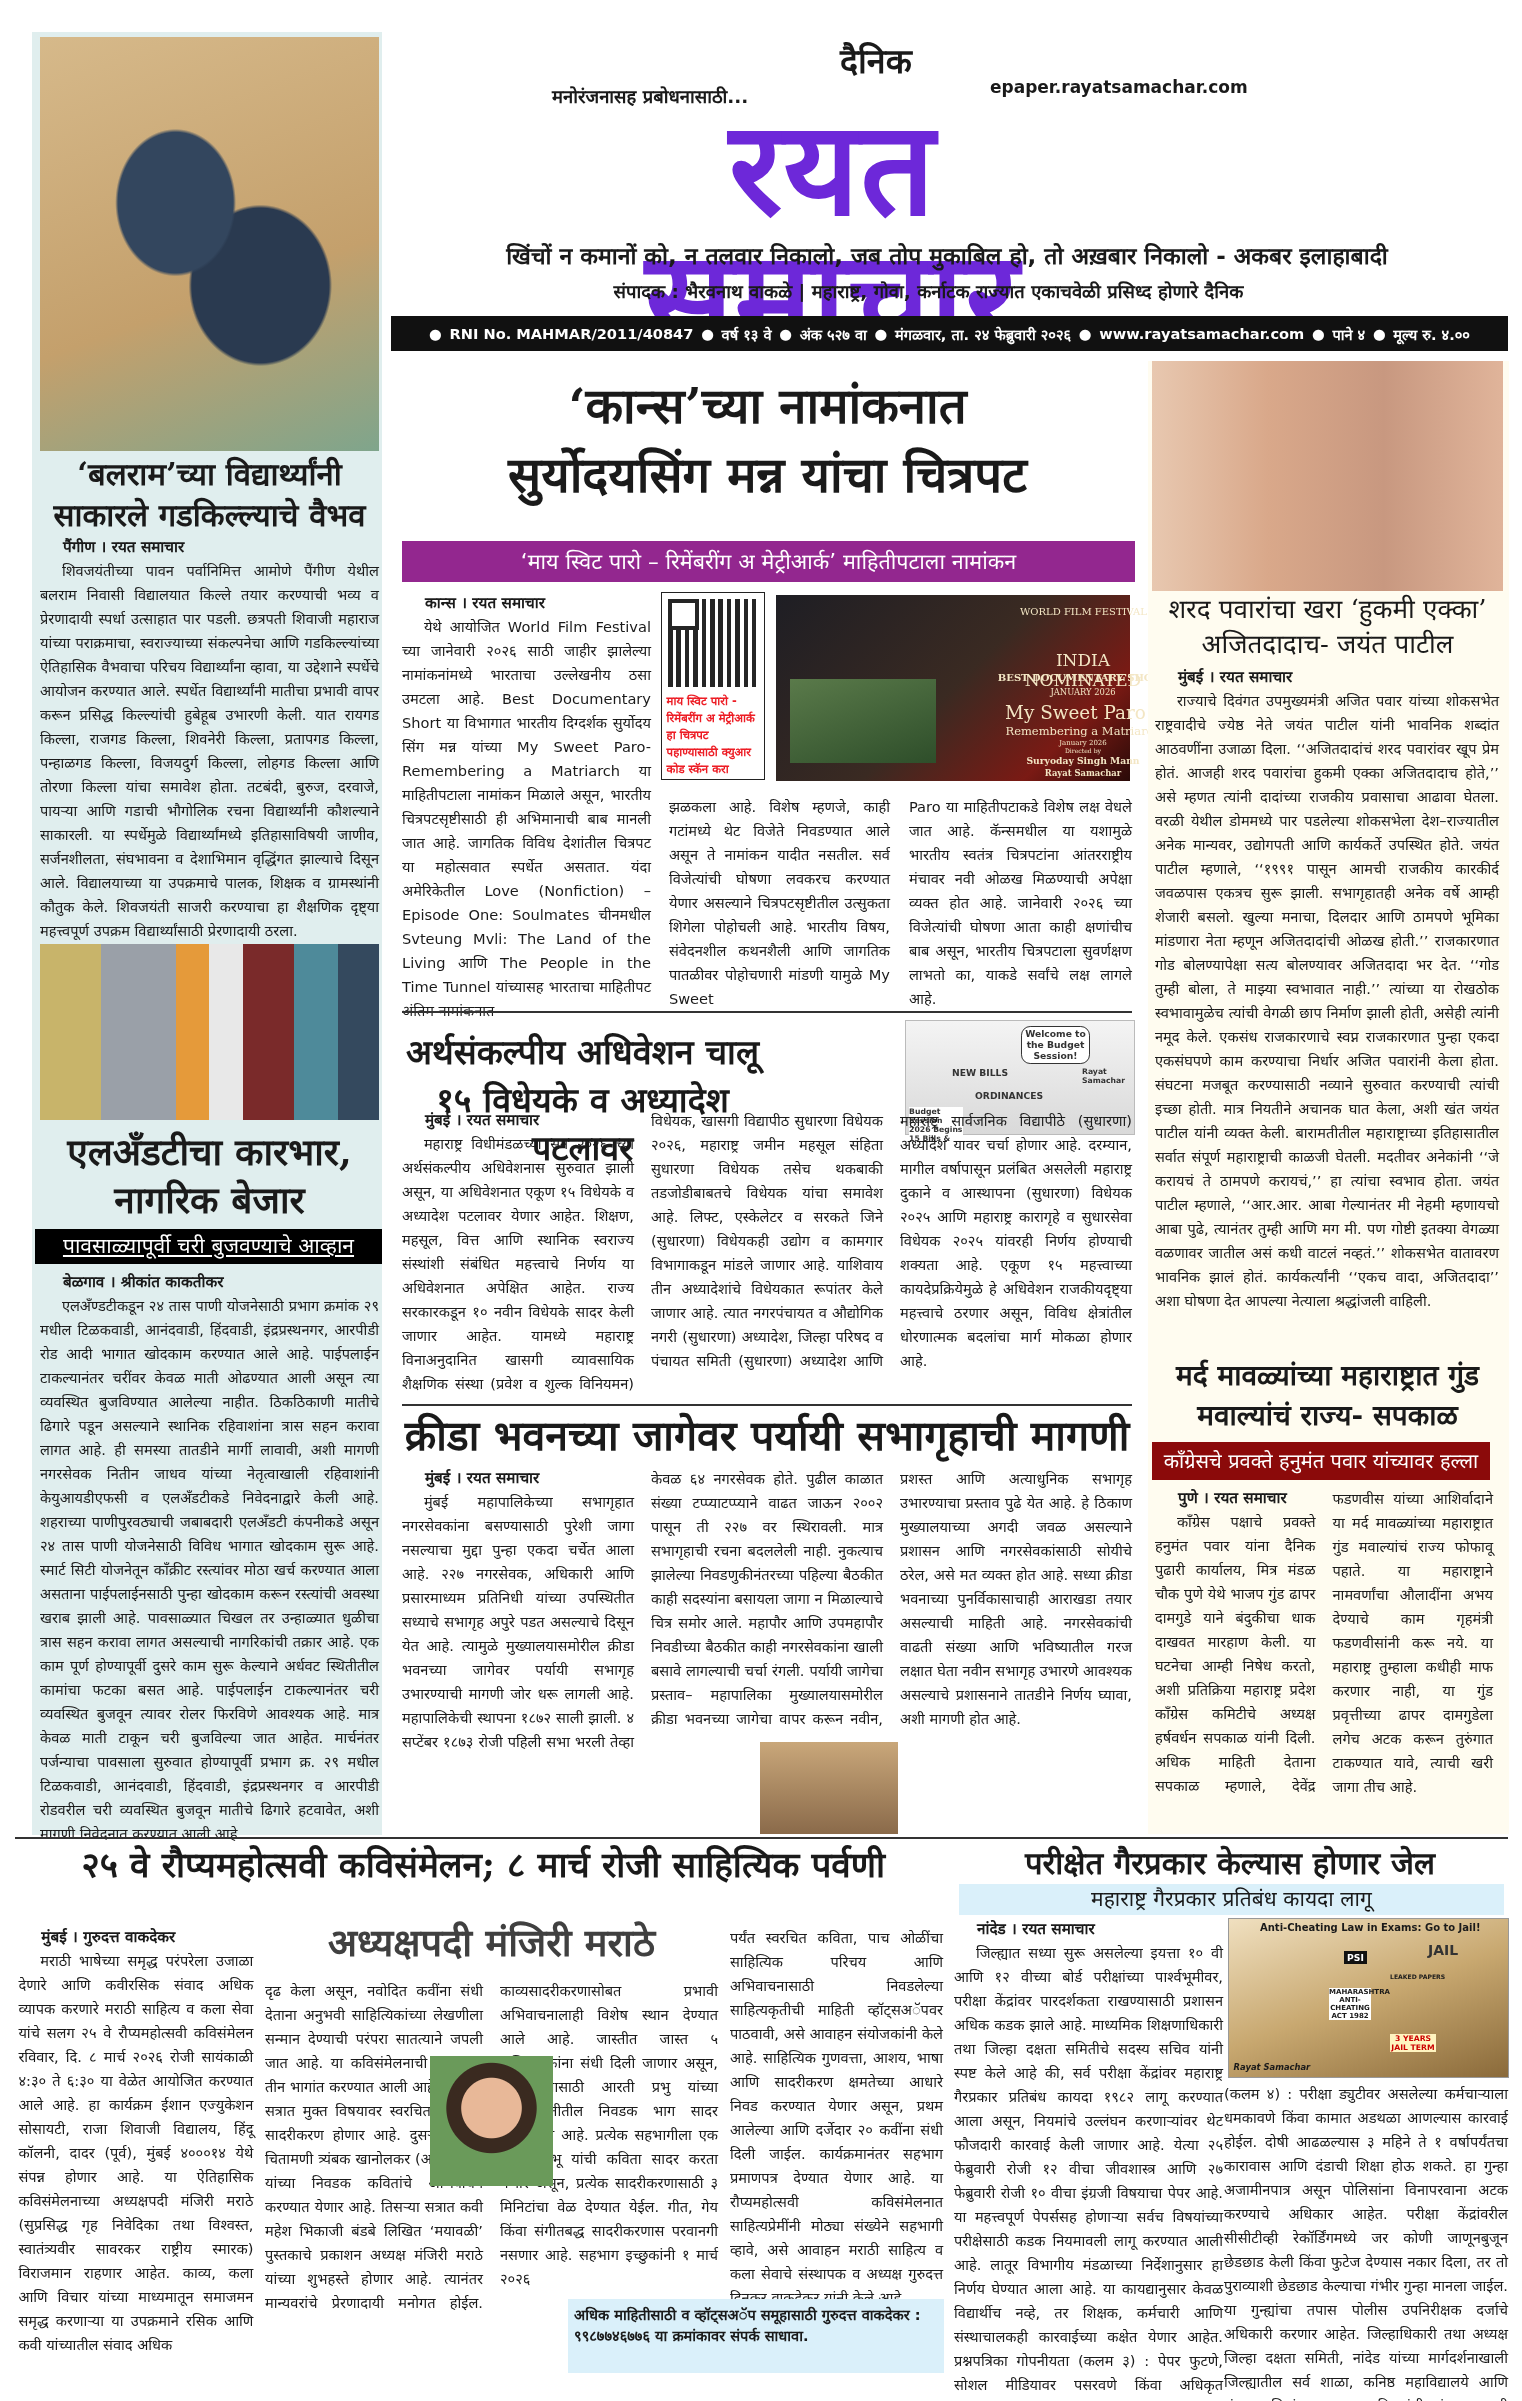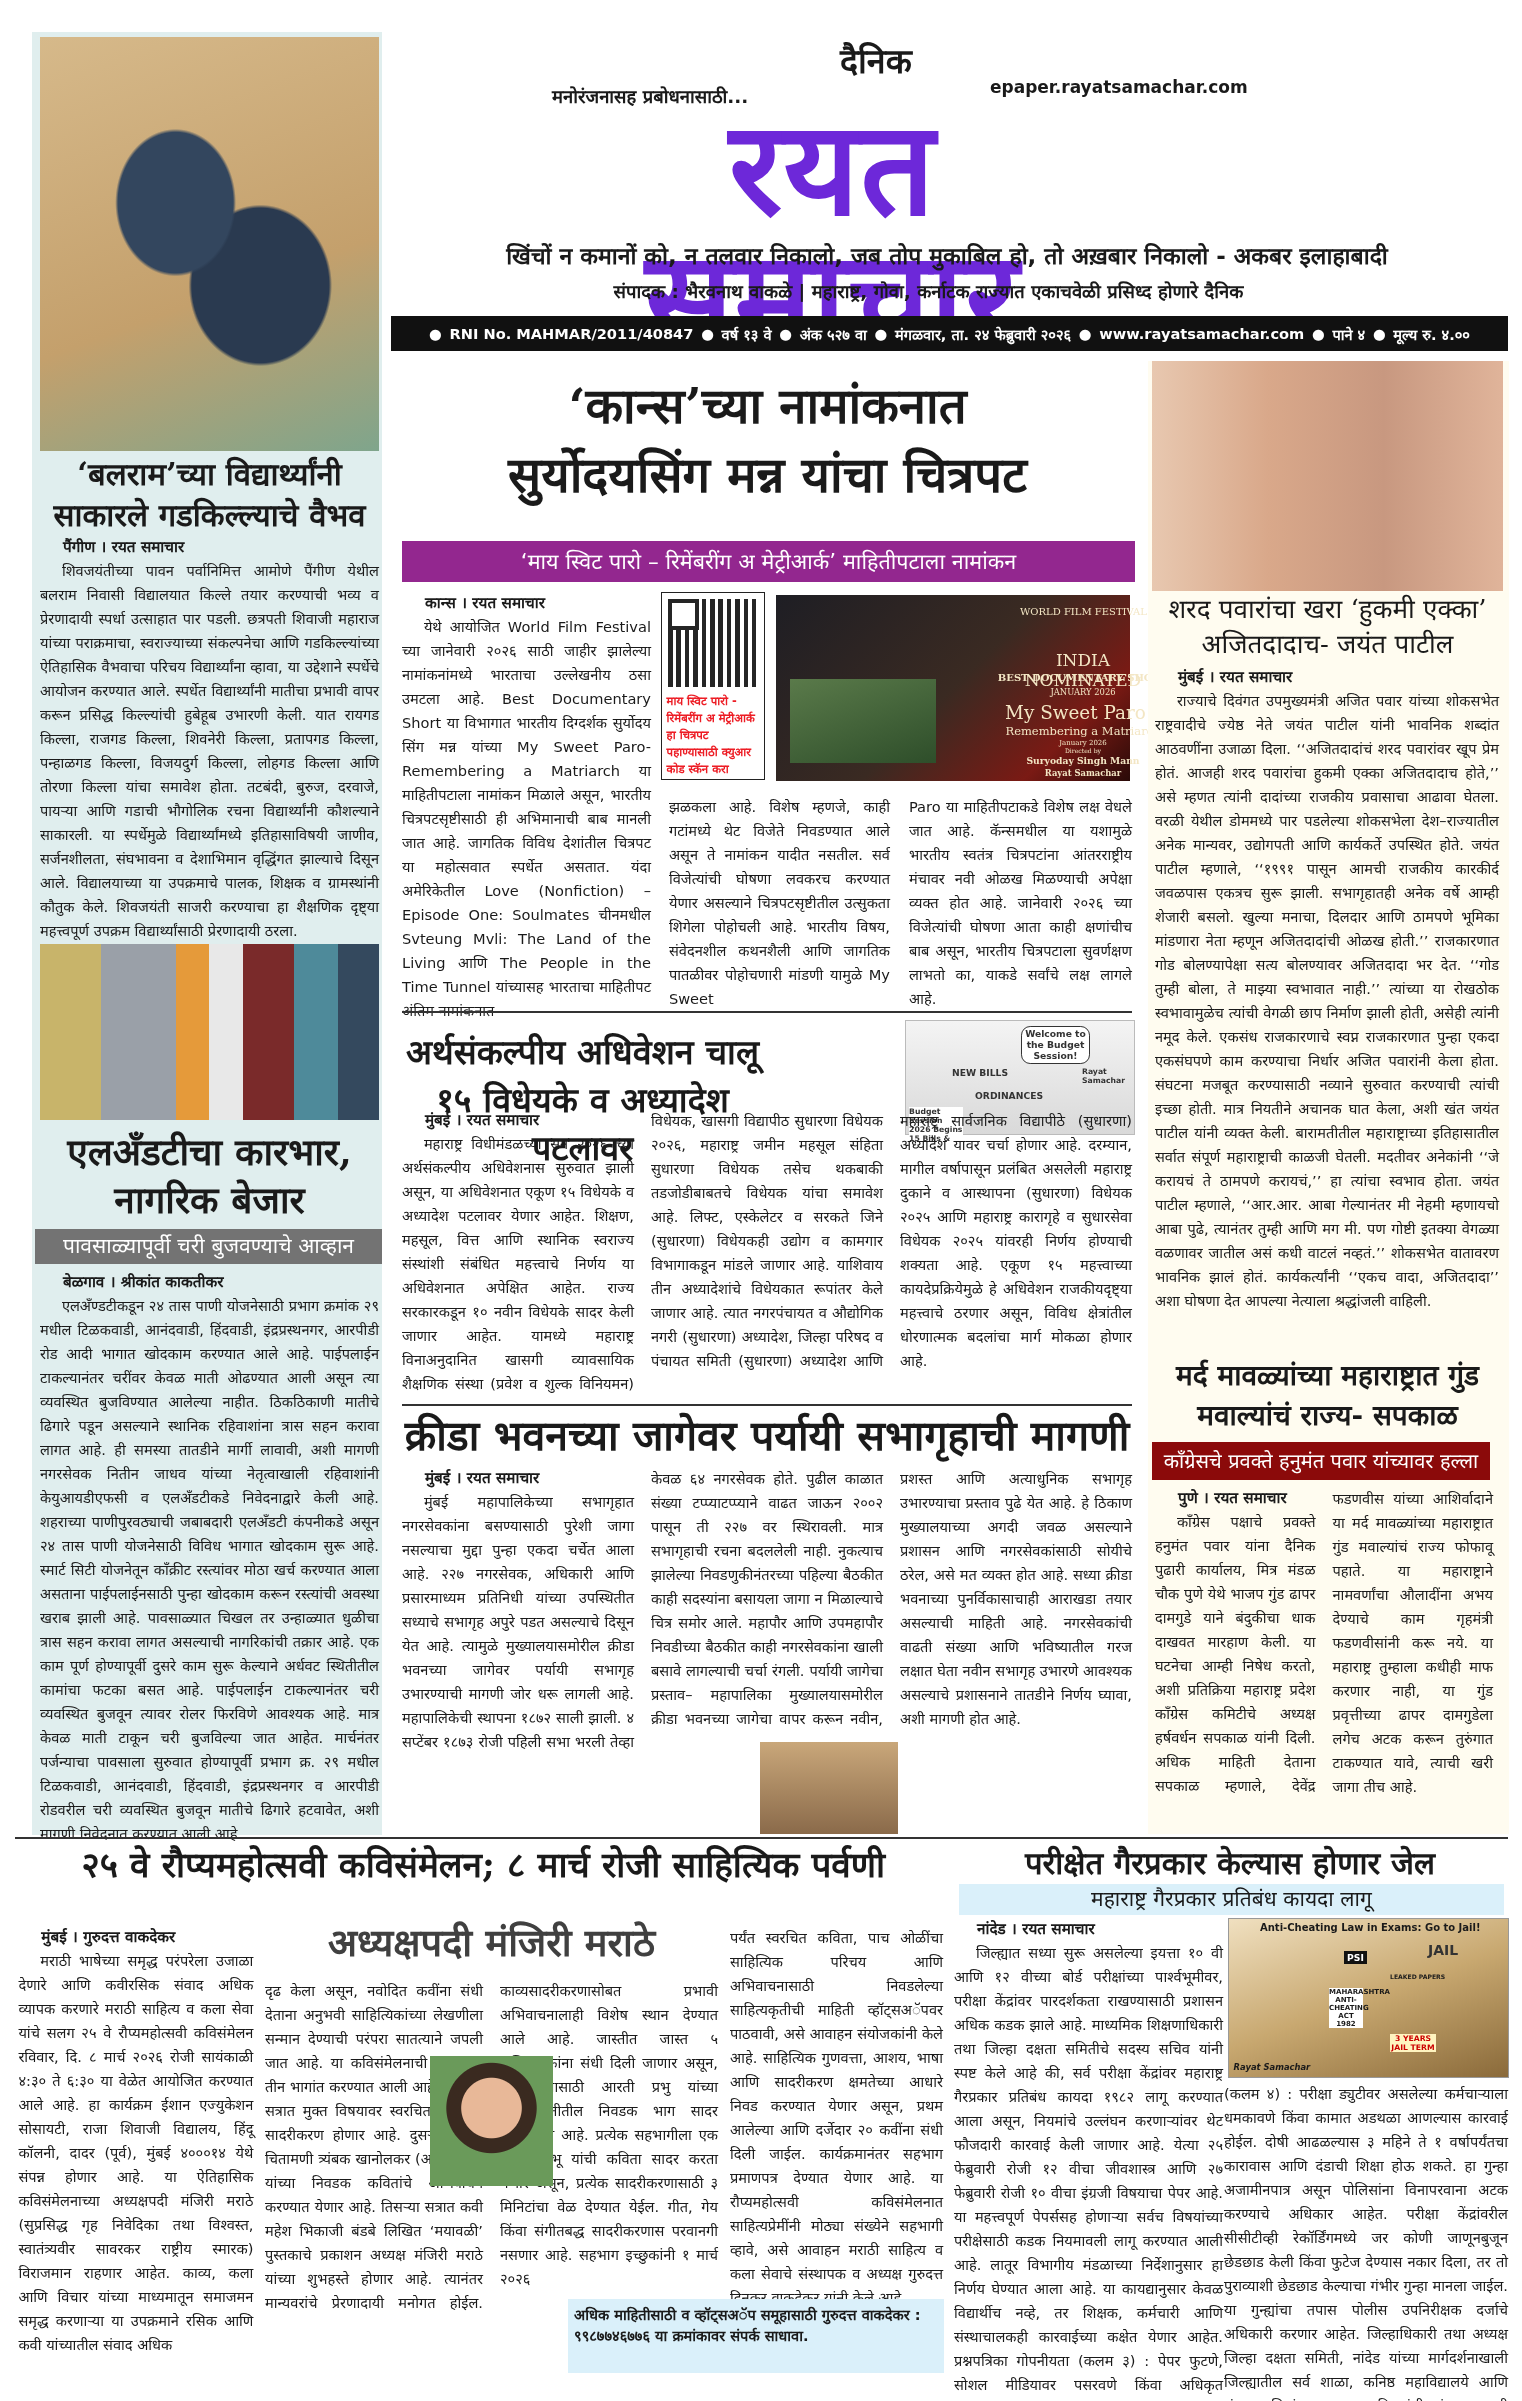--- a/index.html
+++ b/index.html
@@ -23,21 +23,21 @@
   #infobar span.dot { color: #fff; }
 
   
   #left-col { left: 32px; top: 32px; width: 350px; height: 1803px; background: #e0eeee; }
   .photo { background: #8a7a5a; overflow: hidden; position: absolute; }
   #fort-photo { left: 40px; top: 37px; width: 339px; height: 414px; background: radial-gradient(ellipse at 40% 40%, #33465e 0 20%, transparent 21%), radial-gradient(ellipse at 65% 60%, #2a3a50 0 22%, transparent 23%), linear-gradient(160deg, #d6b98a, #c4a06c 60%, #7fa58c); }
   #balram-head { left: 40px; top: 454px; width: 339px; font-size: 31px; line-height: 41px; font-weight: bold; text-align: center; font-family: "DejaVu Serif", serif; }
   #balram-body { left: 40px; top: 536px; width: 339px; }
   #protest-photo { left: 40px; top: 944px; width: 339px; height: 176px; background: linear-gradient(90deg, #c8b46a 0 18%, #9aa0a8 18% 40%, #e59a3a 40% 50%, #e8e8e8 50% 60%, #7a2a2a 60% 75%, #4e8a9a 75% 88%, #34495e 88%); }
   #lnt-head { left: 40px; top: 1128px; width: 339px; font-size: 37px; line-height: 48px; font-weight: bold; text-align: center; font-family: "DejaVu Serif", serif; }
-  #lnt-sub { left: 35px; top: 1229px; width: 347px; height: 35px; background: #737373; color: #fff; font-size: 21px; line-height: 35px; text-align: center; }
+  #lnt-sub { left: 35px; top: 1229px; width: 347px; height: 35px; background: #000000; color: #fff; font-size: 21px; line-height: 35px; text-align: center; text-decoration: underline; }
   #lnt-body { left: 40px; top: 1271px; width: 339px; }
 
   
   #cannes-head { left: 399px; top: 372px; width: 737px; font-size: 49px; line-height: 69px; font-weight: bold; text-align: center; font-family: "DejaVu Serif", serif; }
   #cannes-sub { left: 402px; top: 541px; width: 733px; height: 41px; background: #93278f; color: #fff; font-size: 21.5px; line-height: 41px; text-align: center; }
   #cannes-col1 { left: 402px; top: 592px; width: 249px; }
   #qr-box { left: 661px; top: 592px; width: 104px; height: 188px; border: 1.5px solid #222; background: #fff; }
   #qr { position: absolute; left: 6.1px; top: 6.1px; width: 88px; height: 88px; background:
       repeating-linear-gradient(90deg, #000 0 4.6px, #fff 4.6px 8.4px), #000; opacity: .85; }
   #qr::before { content: ""; position: absolute; left: 0; top: 0; width: 23px; height: 23px; border: 4.6px solid #000; background: #fff; }
@@ -222,21 +222,21 @@
 <div id="exam-head" class="abs">परीक्षेत गैरप्रकार केल्यास होणार जेल</div>
 <div id="exam-sub" class="abs">महाराष्ट्र गैरप्रकार प्रतिबंध कायदा लागू</div>
 <div id="exam-col1" class="abs">
   <div class="dateline">नांदेड । रयत समाचार</div>
   <p class="body">जिल्ह्यात सध्या सुरू असलेल्या इयत्ता १० वी आणि १२ वीच्या बोर्ड परीक्षांच्या पार्श्वभूमीवर, परीक्षा केंद्रांवर पारदर्शकता राखण्यासाठी प्रशासन अधिक कडक झाले आहे. माध्यमिक शिक्षणाधिकारी तथा जिल्हा दक्षता समितीचे सदस्य सचिव यांनी स्पष्ट केले आहे की, सर्व परीक्षा केंद्रांवर महाराष्ट्र गैरप्रकार प्रतिबंध कायदा १९८२ लागू करण्यात आला असून, नियमांचे उल्लंघन करणाऱ्यांवर थेट फौजदारी कारवाई केली जाणार आहे. येत्या २५ फेब्रुवारी रोजी १२ वीचा जीवशास्त्र आणि २७ फेब्रुवारी रोजी १० वीचा इंग्रजी विषयाचा पेपर आहे. या महत्त्वपूर्ण पेपर्ससह होणाऱ्या सर्वच विषयांच्या परीक्षेसाठी कडक नियमावली लागू करण्यात आली आहे. लातूर विभागीय मंडळाच्या निर्देशानुसार हा निर्णय घेण्यात आला आहे. या कायद्यानुसार केवळ विद्यार्थीच नव्हे, तर शिक्षक, कर्मचारी आणि संस्थाचालकही कारवाईच्या कक्षेत येणार आहेत. प्रश्नपत्रिका गोपनीयता (कलम ३) : पेपर फुटणे, सोशल मीडियावर पसरवणे किंवा अधिकृत घोषणेपूर्वी तो मिळवणे हा गंभीर गुन्हा आहे. उत्तरपत्रिका छेडछाड (कलम ५) : विद्यार्थ्यांच्या उत्तरपत्रिकेत बदल करणे, कोरी पाने जोडणे किंवा केंद्रावरील कर्मचाऱ्यांनी कॉपीसाठी मदत करणे यावर बंदी आहे. कामात अडथळा</p>
 </div>
 <div id="exam-cartoon" class="abs">
   <div class="cartoon-label" style="left:31px;top:3.1px;font-size:10px;">Anti-Cheating Law in Exams: Go to Jail!</div>
   <div class="cartoon-label" style="left:199px;top:23px;font-size:14px;color:#333;">JAIL</div>
   <div class="cartoon-label" style="left:115px;top:32px;font-size:9.2px;color:#fff;background:#111;padding:0.8px 3.1px;">PSI</div>
-  <div class="cartoon-label" style="left:100px;top:69px;width:34px;font-size:7px;background:#fff;text-align:center;">MAHARASHTRA ANTI-CHEATING ACT 1982</div>
+  <div class="cartoon-label" style="left:100px;top:69px;width:42px;font-size:7px;background:#fff;text-align:center;">MAHARASHTRA ANTI-CHEATING ACT 1982</div>
   <div class="cartoon-label" style="left:161px;top:54px;font-size:6.1px;">LEAKED PAPERS</div>
   <div class="cartoon-label" style="left:161px;top:115px;width:46px;font-size:7.7px;color:#c00;background:#fff4c0;text-align:center;">3 YEARS JAIL TERM</div>
   <div class="cartoon-label" style="left:4.6px;top:143px;font-size:8.4px;font-style:italic;">Rayat Samachar</div>
 </div>
 <div id="exam-col2" class="abs">
   <p class="body noindent">(कलम ४) : परीक्षा ड्युटीवर असलेल्या कर्मचाऱ्याला धमकावणे किंवा कामात अडथळा आणल्यास कारवाई होईल. दोषी आढळल्यास ३ महिने ते १ वर्षापर्यंतचा कारावास आणि दंडाची शिक्षा होऊ शकते. हा गुन्हा अजामीनपात्र असून पोलिसांना विनापरवाना अटक करण्याचे अधिकार आहेत. परीक्षा केंद्रांवरील सीसीटीव्ही रेकॉर्डिंगमध्ये जर कोणी जाणूनबुजून छेडछाड केली किंवा फुटेज देण्यास नकार दिला, तर तो पुराव्याशी छेडछाड केल्याचा गंभीर गुन्हा मानला जाईल. या गुन्ह्यांचा तपास पोलीस उपनिरीक्षक दर्जाचे अधिकारी करणार आहेत. जिल्हाधिकारी तथा अध्यक्ष जिल्हा दक्षता समिती, नांदेड यांच्या मार्गदर्शनाखाली जिल्ह्यातील सर्व शाळा, कनिष्ठ महाविद्यालये आणि संस्था सचिवांना या कडक नियमांची अंमलबजावणी करण्याचे आदेश देण्यात आले आहेत.</p>
 </div>
 
 
 </body></html>

